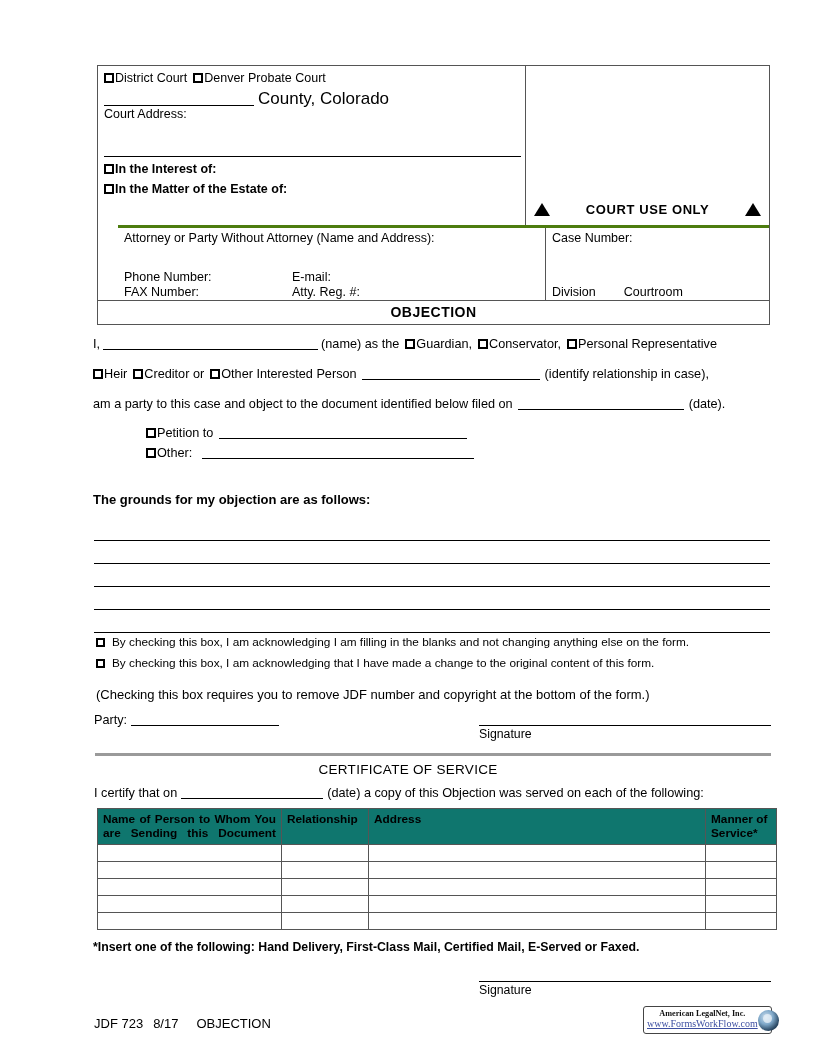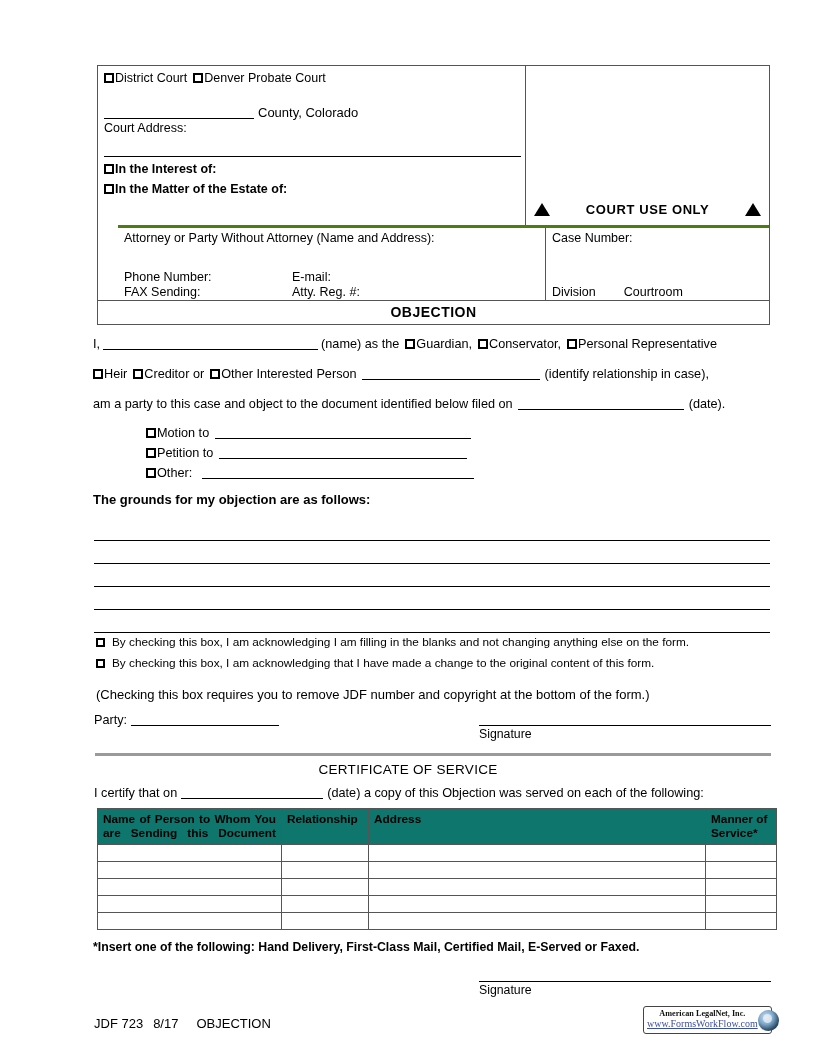--- a/index.html
+++ b/index.html
@@ -70,23 +70,23 @@
     flex: 1;
     position: relative;
     box-sizing: border-box;
   }
   .court-line {
     font-size: 12.5px;
     line-height: 16px;
     white-space: nowrap;
   }
   .county-line {
-    font-size: 13px;
+    font-size: 17px;
     line-height: 17px;
-    margin-top: 18px;
+    margin-top: 4px;
     white-space: nowrap;
   }
   .county-blank {
     display: inline-block;
     width: 150px;
     border-bottom: 1px solid #000;
     height: 13px;
     vertical-align: -2px;
     margin-right: 4px;
   }
@@ -497,21 +497,21 @@
       </div>
     </div>
 
     <div class="caption-mid">
       <div class="mid-left">
         <div class="f12">Attorney or Party Without Attorney (Name and Address):</div>
         <div class="phone-row">
           <span class="lbl-col2">Phone Number:</span><span>E-mail:</span>
         </div>
         <div class="fax-row">
-          <span class="lbl-col2">FAX Sending:</span><span>Atty. Reg. #:</span>
+          <span class="lbl-col2">FAX Number:</span><span>Atty. Reg. #:</span>
         </div>
       </div>
 
       <div class="mid-right">
         <div class="f12">Case Number:</div>
         <div class="div-row">
           <span>Division</span><span class="div-gap"></span><span>Courtroom</span>
         </div>
       </div>
     </div>
@@ -528,23 +528,20 @@
     <div class="ln">
       <span class="cb"></span><span>Heir</span><span class="sp"></span><span class="cb"></span><span>Creditor or</span><span class="sp"></span><span class="cb"></span><span>Other Interested Person</span><span class="blank-rel"></span><span>(identify relationship in case),</span>
     </div>
 
     <div class="ln">
       <span>am a party to this case and object to the document identified below filed on</span><span class="blank-date"></span><span>(date).</span>
     </div>
   </div>
 
   <div class="doctypes">
-    <div class="doctype-row">
-      <span class="cb"></span><span class="dt-lbl">Motion to</span><span class="dt-line" style="width:256px;margin-left:6px;"></span>
-    </div>
     <div class="doctype-row">
       <span class="cb"></span><span class="dt-lbl">Petition to</span><span class="dt-line" style="width:248px;margin-left:6px;"></span>
     </div>
     <div class="doctype-row">
       <span class="cb"></span><span class="dt-lbl">Other:</span><span class="dt-line" style="width:272px;margin-left:10px;"></span>
     </div>
   </div>
 
   <div class="grounds-hdr">The grounds for my objection are as follows:</div>
 

